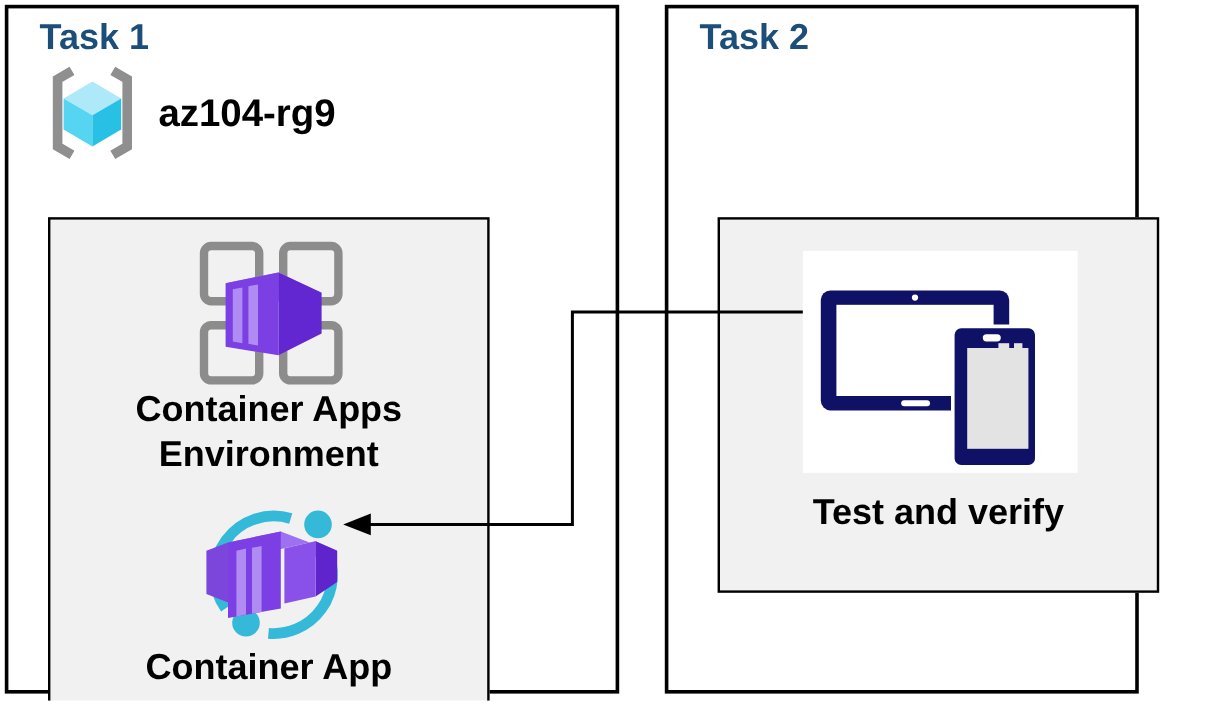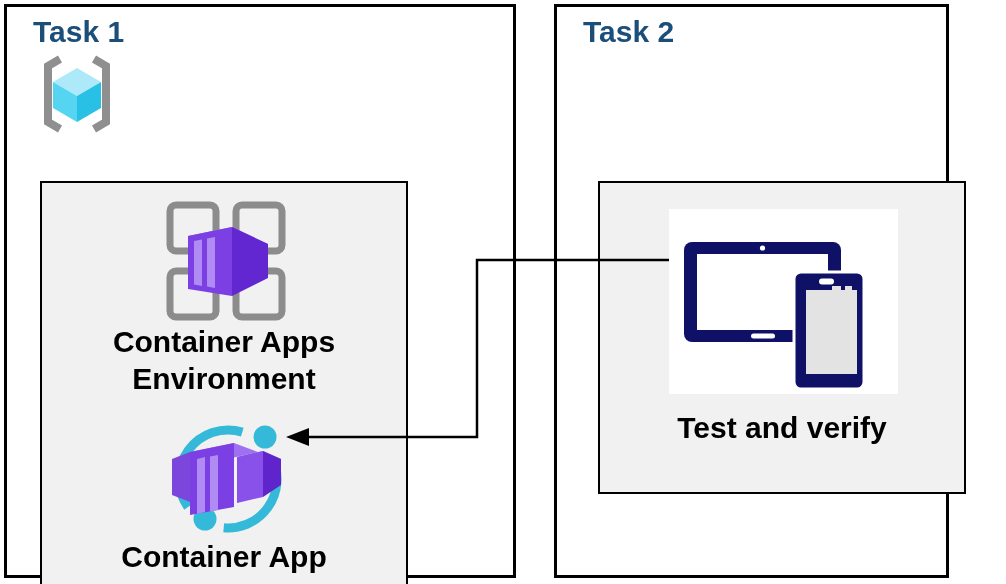--- a/index.html
+++ b/index.html
@@ -38,20 +38,21 @@
     <h2 class="task-title">Task 1</h2>
 
     <div class="rg-row">
       <svg width="82" height="78" viewBox="0 0 82 78">
         <path d="M24 4 L12 11 L12 67 L24 74" fill="none" stroke="#8f8f8f" stroke-width="8"></path>
         <path d="M58 4 L70 11 L70 67 L58 74" fill="none" stroke="#8f8f8f" stroke-width="8"></path>
         <polygon points="41,13 65,27 41,41 17,27" fill="#ade9f8"></polygon>
         <polygon points="17,27 41,41 41,67 17,53" fill="#55d5f2"></polygon>
         <polygon points="65,27 65,53 41,67 41,41" fill="#29c0e6"></polygon>
       </svg>
+      <span class="rg-name">az104-rg9</span>
     </div>
 
     <div class="inner-box inner1">
 
       <svg class="abs env-icon" width="126" height="122" viewBox="0 0 126 122">
         <g fill="none" stroke="#8c8c8c" stroke-width="7">
           <rect x="7" y="5" width="46" height="46" rx="6"></rect>
           <rect x="73" y="5" width="46" height="46" rx="6"></rect>
           <rect x="7" y="71" width="46" height="46" rx="6"></rect>
           <rect x="73" y="71" width="46" height="46" rx="6"></rect>

